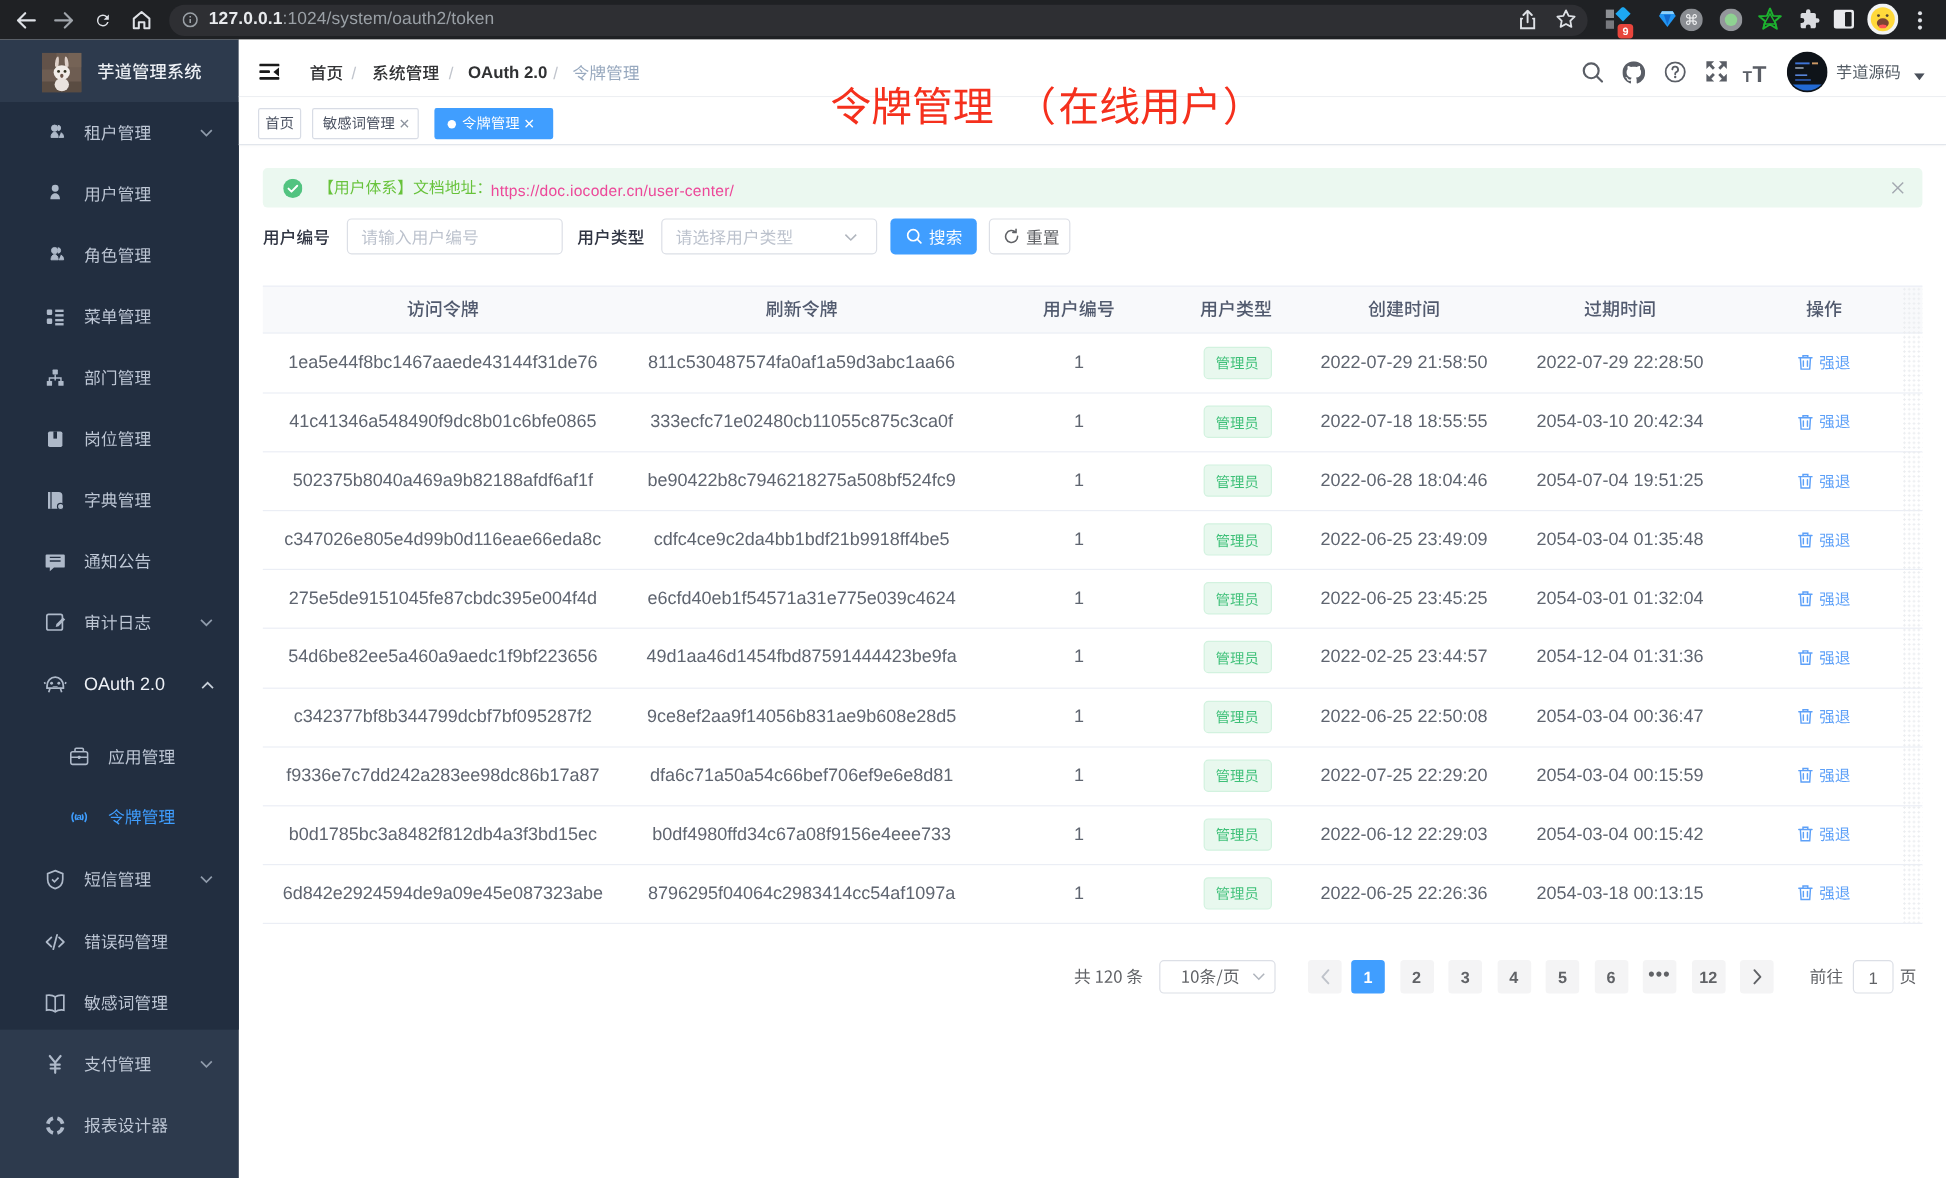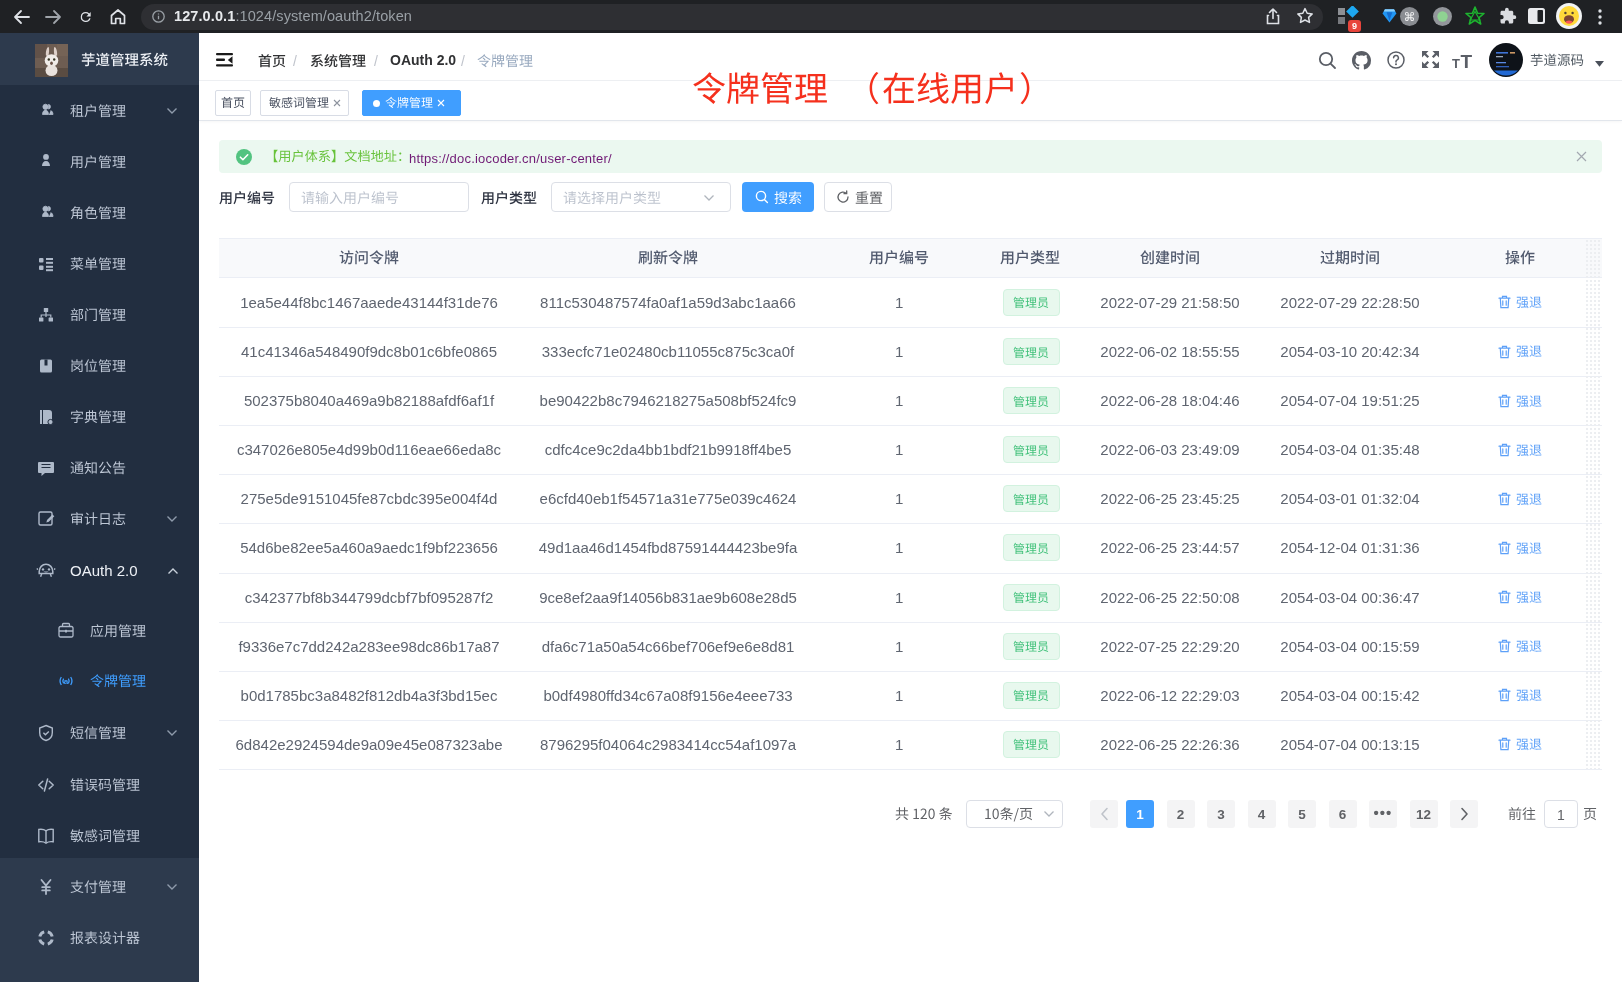--- a/index.html
+++ b/index.html
@@ -511,21 +511,21 @@
       <use href="#gr3a" x="3000"></use>
       <use href="#gr3b" x="4000"></use>
       <use href="#gr3c" x="5000"></use>
       <use href="#gr3d" x="6000"></use>
       <use href="#gr3e" x="7000"></use>
       <use href="#gr3f" x="8000"></use>
       <use href="#gr40" x="9000"></use>
       <use href="#gr41" x="10000"></use>
     </g>
   </svg>
-<div class="lt" style="left:409px;top:150.5px;font-size:13px;color:#701a75;letter-spacing:.2px">https://doc.iocoder.cn/user-center/</div>
+<div class="lt" style="left:409px;top:150.5px;font-size:13px;color:#ec4899;letter-spacing:.2px">https://doc.iocoder.cn/user-center/</div>
 <svg class="abs" style="left:1576px;top:151px" width="11" height="11" viewBox="0 0 11 11">
     <path d="M1 1l9 9M10 1 1 10" stroke="#a3a8b0" stroke-width="1.2"></path>
   </svg>
 <svg class="tr" style="left:219.0px;top:202.7px">
     <g transform="scale(0.01400,-0.01400)" fill="#2f3442">
       <use href="#gm42" x="0"></use>
       <use href="#gm43" x="1000"></use>
       <use href="#gm44" x="2000"></use>
       <use href="#gm45" x="3000"></use>
     </g>
@@ -673,21 +673,21 @@
     </g>
   </svg>
 <div class="abs" style="left:219px;top:376.1px;width:1383px;height:1px;background:#ebeef5"></div>
 <div class="lt" style="left:369px;top:343.1px;width:0;font-size:15px;color:#5f6570;display:flex;justify-content:center;white-space:nowrap">
     <span style="flex:0 0 auto">41c41346a548490f9dc8b01c6bfe0865</span>
   </div>
 <div class="lt" style="left:668px;top:343.1px;width:0;font-size:15px;color:#5f6570;display:flex;justify-content:center;white-space:nowrap">
     <span style="flex:0 0 auto">333ecfc71e02480cb11055c875c3ca0f</span>
   </div>
 <div class="lt" style="left:1170px;top:343.1px;width:0;font-size:15px;color:#5f6570;display:flex;justify-content:center;white-space:nowrap">
-    <span style="flex:0 0 auto">2022-06-02 18:55:55</span>
+    <span style="flex:0 0 auto">2022-07-18 18:55:55</span>
   </div>
 <div class="lt" style="left:1350px;top:343.1px;width:0;font-size:15px;color:#5f6570;display:flex;justify-content:center;white-space:nowrap">
     <span style="flex:0 0 auto">2054-03-10 20:42:34</span>
   </div>
 <div class="lt" style="left:895px;top:343.1px;font-size:15px;color:#5f6570">1</div>
 <div class="abs" style="left:1002.5px;top:338.1px;width:57px;height:27px;background:#e8f8ee;border:1px solid #d2f2df;border-radius:4px"></div>
 <svg class="tr" style="left:1013.0px;top:356.5px">
     <g transform="scale(0.01200,-0.01200)" fill="#3ec078">
       <use href="#gr8" x="0"></use>
       <use href="#gr9" x="1000"></use>
@@ -735,21 +735,21 @@
     </g>
   </svg>
 <div class="abs" style="left:219px;top:474.3px;width:1383px;height:1px;background:#ebeef5"></div>
 <div class="lt" style="left:369px;top:441.2px;width:0;font-size:15px;color:#5f6570;display:flex;justify-content:center;white-space:nowrap">
     <span style="flex:0 0 auto">c347026e805e4d99b0d116eae66eda8c</span>
   </div>
 <div class="lt" style="left:668px;top:441.2px;width:0;font-size:15px;color:#5f6570;display:flex;justify-content:center;white-space:nowrap">
     <span style="flex:0 0 auto">cdfc4ce9c2da4bb1bdf21b9918ff4be5</span>
   </div>
 <div class="lt" style="left:1170px;top:441.2px;width:0;font-size:15px;color:#5f6570;display:flex;justify-content:center;white-space:nowrap">
-    <span style="flex:0 0 auto">2022-06-03 23:49:09</span>
+    <span style="flex:0 0 auto">2022-06-25 23:49:09</span>
   </div>
 <div class="lt" style="left:1350px;top:441.2px;width:0;font-size:15px;color:#5f6570;display:flex;justify-content:center;white-space:nowrap">
     <span style="flex:0 0 auto">2054-03-04 01:35:48</span>
   </div>
 <div class="lt" style="left:895px;top:441.2px;font-size:15px;color:#5f6570">1</div>
 <div class="abs" style="left:1002.5px;top:436.2px;width:57px;height:27px;background:#e8f8ee;border:1px solid #d2f2df;border-radius:4px"></div>
 <svg class="tr" style="left:1013.0px;top:454.7px">
     <g transform="scale(0.01200,-0.01200)" fill="#3ec078">
       <use href="#gr8" x="0"></use>
       <use href="#gr9" x="1000"></use>
@@ -797,21 +797,21 @@
     </g>
   </svg>
 <div class="abs" style="left:219px;top:572.5px;width:1383px;height:1px;background:#ebeef5"></div>
 <div class="lt" style="left:369px;top:539.4px;width:0;font-size:15px;color:#5f6570;display:flex;justify-content:center;white-space:nowrap">
     <span style="flex:0 0 auto">54d6be82ee5a460a9aedc1f9bf223656</span>
   </div>
 <div class="lt" style="left:668px;top:539.4px;width:0;font-size:15px;color:#5f6570;display:flex;justify-content:center;white-space:nowrap">
     <span style="flex:0 0 auto">49d1aa46d1454fbd87591444423be9fa</span>
   </div>
 <div class="lt" style="left:1170px;top:539.4px;width:0;font-size:15px;color:#5f6570;display:flex;justify-content:center;white-space:nowrap">
-    <span style="flex:0 0 auto">2022-06-25 23:44:57</span>
+    <span style="flex:0 0 auto">2022-02-25 23:44:57</span>
   </div>
 <div class="lt" style="left:1350px;top:539.4px;width:0;font-size:15px;color:#5f6570;display:flex;justify-content:center;white-space:nowrap">
     <span style="flex:0 0 auto">2054-12-04 01:31:36</span>
   </div>
 <div class="lt" style="left:895px;top:539.4px;font-size:15px;color:#5f6570">1</div>
 <div class="abs" style="left:1002.5px;top:534.4px;width:57px;height:27px;background:#e8f8ee;border:1px solid #d2f2df;border-radius:4px"></div>
 <svg class="tr" style="left:1013.0px;top:552.9px">
     <g transform="scale(0.01200,-0.01200)" fill="#3ec078">
       <use href="#gr8" x="0"></use>
       <use href="#gr9" x="1000"></use>
@@ -924,21 +924,21 @@
 <div class="lt" style="left:369px;top:735.8px;width:0;font-size:15px;color:#5f6570;display:flex;justify-content:center;white-space:nowrap">
     <span style="flex:0 0 auto">6d842e2924594de9a09e45e087323abe</span>
   </div>
 <div class="lt" style="left:668px;top:735.8px;width:0;font-size:15px;color:#5f6570;display:flex;justify-content:center;white-space:nowrap">
     <span style="flex:0 0 auto">8796295f04064c2983414cc54af1097a</span>
   </div>
 <div class="lt" style="left:1170px;top:735.8px;width:0;font-size:15px;color:#5f6570;display:flex;justify-content:center;white-space:nowrap">
     <span style="flex:0 0 auto">2022-06-25 22:26:36</span>
   </div>
 <div class="lt" style="left:1350px;top:735.8px;width:0;font-size:15px;color:#5f6570;display:flex;justify-content:center;white-space:nowrap">
-    <span style="flex:0 0 auto">2054-07-04 00:13:15</span>
+    <span style="flex:0 0 auto">2054-03-18 00:13:15</span>
   </div>
 <div class="lt" style="left:895px;top:735.8px;font-size:15px;color:#5f6570">1</div>
 <div class="abs" style="left:1002.5px;top:730.8px;width:57px;height:27px;background:#e8f8ee;border:1px solid #d2f2df;border-radius:4px"></div>
 <svg class="tr" style="left:1013.0px;top:749.3px">
     <g transform="scale(0.01200,-0.01200)" fill="#3ec078">
       <use href="#gr8" x="0"></use>
       <use href="#gr9" x="1000"></use>
       <use href="#gr63" x="2000"></use>
     </g>
   </svg>

